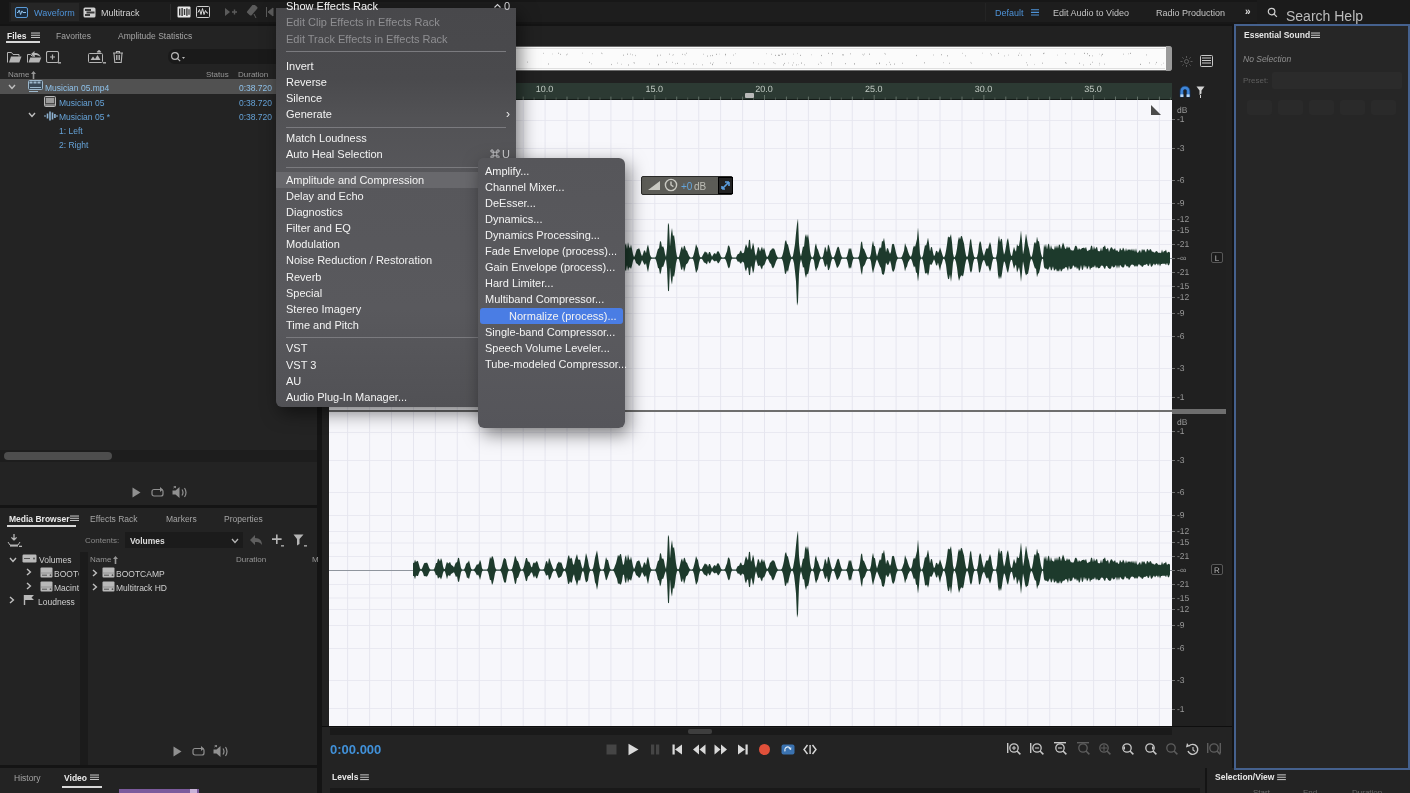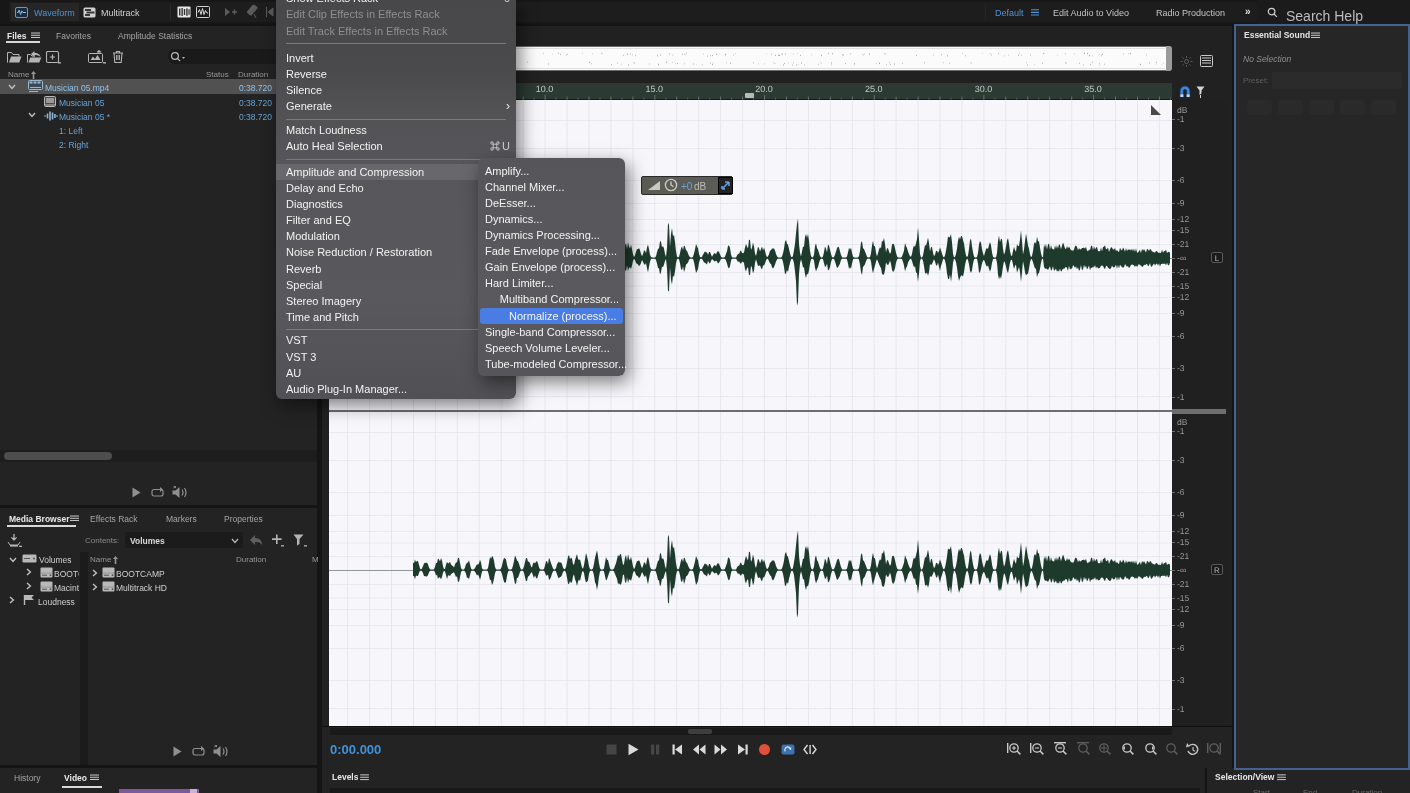--- a/index.html
+++ b/index.html
@@ -938,21 +938,21 @@
     <path d="M0 1h11M0 3.7h11M0 6.4h11" stroke="#cfcfcf" stroke-width="1.2"></path>
   </svg>
 <div class="abs" style="left:1243px;top:54px;font-size:8.5px;font-style:italic;color:#8f8f8f">No Selection</div>
 <div class="abs" style="left:1272px;top:72px;width:130px;height:17px;background:#2b2b2b;border-radius:2px"></div>
 <div class="abs" style="left:1243px;top:76px;font-size:8px;color:#5f5f5f">Preset:</div>
 <div class="abs" style="left:1247px;top:100px;width:25px;height:15px;background:#2a2a2a;border-radius:3px"></div>
 <div class="abs" style="left:1278px;top:100px;width:25px;height:15px;background:#2a2a2a;border-radius:3px"></div>
 <div class="abs" style="left:1309px;top:100px;width:25px;height:15px;background:#2a2a2a;border-radius:3px"></div>
 <div class="abs" style="left:1340px;top:100px;width:25px;height:15px;background:#2a2a2a;border-radius:3px"></div>
 <div class="abs" style="left:1371px;top:100px;width:25px;height:15px;background:#2a2a2a;border-radius:3px"></div>
-<div class="abs" style="left:276px;top:0;width:240px;height:399px;background:linear-gradient(180deg,#48484b 0px,#4a4a4d 70px,#525255 110px,#57575b 170px,#59595d 300px,#515155 399px);border-radius:0 0 6px 6px;box-shadow:4px 6px 18px rgba(0,0,0,0.5);z-index:50">
+<div class="abs" style="left:276px;top:8px;width:240px;height:399px;background:linear-gradient(180deg,#48484b 0px,#4a4a4d 70px,#525255 110px,#57575b 170px,#59595d 300px,#515155 399px);border-radius:0 0 6px 6px;box-shadow:4px 6px 18px rgba(0,0,0,0.5);z-index:50">
 <div class="mtxt" style="top:-10.0px">Show Effects Rack<span class="sc"><svg style="display:inline-block;vertical-align:-1px;margin-right:2px" width="9" height="9" viewBox="0 0 9 9">
           <path d="M1.5 5.5l3-3 3 3" fill="none" stroke="#cfcfd2" stroke-width="1.1"></path>
         </svg>0</span></div>
 <div class="mtxt dis" style="top:6.3px">Edit Clip Effects in Effects Rack</div>
 <div class="mtxt dis" style="top:22.8px">Edit Track Effects in Effects Rack</div>
 <div class="sep" style="top:43.4px"></div>
 <div class="mtxt" style="top:49.5px">Invert</div>
 <div class="mtxt" style="top:65.8px">Reverse</div>
 <div class="mtxt" style="top:82.0px">Silence</div>
 <div class="mtxt" style="top:98.3px">Generate<span class="ar">›</span></div>
@@ -972,27 +972,27 @@
 <div class="mtxt" style="top:260.5px">Reverb<span class="ar">›</span></div>
 <div class="mtxt" style="top:276.6px">Special<span class="ar">›</span></div>
 <div class="mtxt" style="top:292.7px">Stereo Imagery<span class="ar">›</span></div>
 <div class="mtxt" style="top:308.8px">Time and Pitch<span class="ar">›</span></div>
 <div class="sep" style="top:328.8px"></div>
 <div class="mtxt" style="top:332.3px">VST<span class="ar">›</span></div>
 <div class="mtxt" style="top:348.6px">VST 3<span class="ar">›</span></div>
 <div class="mtxt" style="top:364.9px">AU<span class="ar">›</span></div>
 <div class="mtxt" style="top:381.2px">Audio Plug-In Manager...</div>
 </div>
-<div class="abs" style="left:478px;top:158px;width:147px;height:218px;background:linear-gradient(180deg,#56565a,#5a5a5e 60%,#55555a);border-radius:6px;box-shadow:4px 6px 18px rgba(0,0,0,0.5);z-index:51">
+<div class="abs" style="left:478px;top:158px;width:147px;height:270px;background:linear-gradient(180deg,#56565a,#5a5a5e 60%,#55555a);border-radius:6px;box-shadow:4px 6px 18px rgba(0,0,0,0.5);z-index:51">
 <div class="mtxt" style="top:4.6px;left:7px;">Amplify...</div>
 <div class="mtxt" style="top:20.700000000000003px;left:7px;">Channel Mixer...</div>
 <div class="mtxt" style="top:36.800000000000004px;left:7px;">DeEsser...</div>
 <div class="mtxt" style="top:52.900000000000006px;left:7px;">Dynamics...</div>
 <div class="mtxt" style="top:69.0px;left:7px;">Dynamics Processing...</div>
 <div class="mtxt" style="top:85.1px;left:7px;">Fade Envelope (process)...</div>
 <div class="mtxt" style="top:101.2px;left:7px;">Gain Envelope (process)...</div>
 <div class="mtxt" style="top:117.30000000000001px;left:7px;">Hard Limiter...</div>
-<div class="mtxt" style="top:133.4px;left:7px;text-align:right;">Multiband Compressor...</div>
+<div class="mtxt" style="top:133.4px;left:7px;">Multiband Compressor...</div>
 <div class="abs" style="left:2px;top:149.5px;width:143px;height:16.15px;background:#4a7de4;border-radius:3px"></div>
 <div class="mtxt" style="top:149.5px;left:7px;margin-left:24px;">Normalize (process)...</div>
 <div class="mtxt" style="top:165.6px;left:7px;">Single-band Compressor...</div>
 <div class="mtxt" style="top:181.70000000000002px;left:7px;">Speech Volume Leveler...</div>
 <div class="mtxt" style="top:197.8px;left:7px;">Tube-modeled Compressor...</div>
 </div>
 </body></html>

